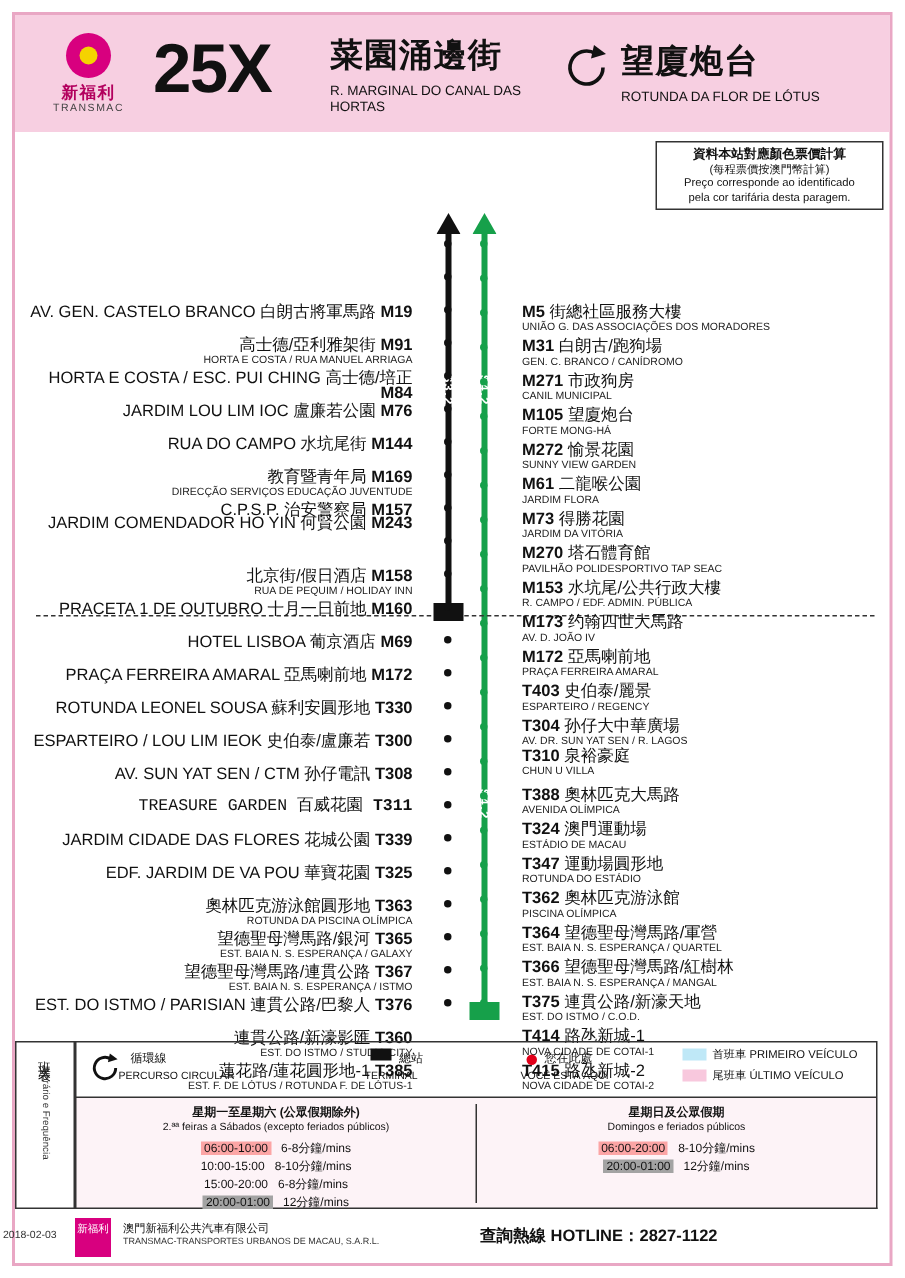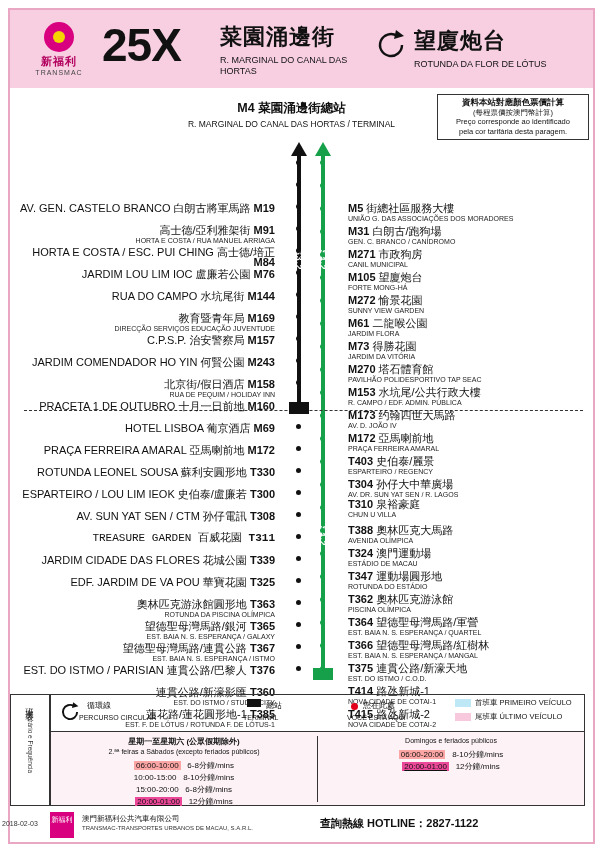--- a/index.html
+++ b/index.html
@@ -55,21 +55,21 @@
   .legend{position:absolute;left:50px;top:694px;width:535px;height:38px;border:1px solid #333;box-sizing:border-box;}
   .legend .cell{position:absolute;font-size:8px;}
 
   
   .sched{position:absolute;left:50px;top:732px;width:535px;height:74px;border:1px solid #333;border-top:none;box-sizing:border-box;background:#fdf3f7;}
   .sched-side{position:absolute;left:10px;top:694px;width:40px;height:112px;border:1px solid #333;box-sizing:border-box;background:#fff;}
   .sched-side span{display:block;writing-mode:vertical-rl;text-orientation:mixed;font-size:8.5px;text-align:center;margin:6px auto 0;}
   .sched-side .small{font-size:6.5px;color:#333;}
   .sched h4{margin:0;font-size:8px;font-weight:bold;text-align:center;}
   .time-hl{background:#fca5a5;padding:0 2px;}
-  .time-hl-pink{background:#ec4899;padding:0 2px;text-decoration:underline;}
+  .time-hl-pink{background:#a3a3a3;padding:0 2px;}
 
   
   .footer{position:absolute;left:10px;top:808px;width:583px;height:34px;}
   .foot-logo{position:absolute;left:40px;top:4px;width:24px;height:26px;background:#d8007f;color:#fff;font-size:7px;text-align:center;line-height:9px;padding-top:3px;box-sizing:border-box;}
   .hotline{position:absolute;left:310px;top:8px;font-size:11px;font-weight:bold;}
   .date{position:absolute;left:2px;top:820px;font-size:7px;color:#333;}
 </style>
 </head>
 <body>
 
@@ -99,24 +99,20 @@
     </div>
   </div>
 
   <div class="fare-note">
     <div class="l1">資料本站對應顏色票價計算</div>
     <div>(每程票價按澳門幣計算)</div>
     <div>Preço corresponde ao identificado</div>
     <div>pela cor tarifária desta paragem.</div>
   </div>
 
-  <div class="terminal-title">
-    <div class="cn">M4 菜園涌邊街總站</div>
-    <div class="en">R. MARGINAL DO CANAL DAS HORTAS / TERMINAL</div>
-  </div>
 
   <div class="body">
     <div class="line-black"></div>
     <div class="line-green"></div>
     <div class="dashline"></div>
 
     <svg style="position:absolute;left:281px;top:4px;" width="16" height="16">
       <polygon points="8,0 16,14 0,14" fill="#111"></polygon>
     </svg>
     <svg style="position:absolute;left:305px;top:4px;" width="16" height="16">
@@ -153,21 +149,21 @@
         <div class="dot" style="left: 286px; top: 110px;"></div>
         <div class="stop left" style="top: 128px;">
           <div class="cn">教育暨青年局 <span class="code">M169</span></div>
           <div class="en">DIRECÇÃO SERVIÇOS EDUCAÇÃO JUVENTUDE</div>
         </div>
         <div class="dot" style="left: 286px; top: 132px;"></div>
         <div class="stop left" style="top: 150px;">
           <div class="cn">C.P.S.P. 治安警察局 <span class="code">M157</span></div>
         </div>
         <div class="dot" style="left: 286px; top: 154px;"></div>
-        <div class="stop left" style="top: 172px;">
+        <div class="stop left" style="top: 159px;">
           <div class="cn">JARDIM COMENDADOR HO YIN 何賢公園 <span class="code">M243</span></div>
         </div>
         <div class="dot" style="left: 286px; top: 176px;"></div>
         <div class="stop left" style="top: 194px;">
           <div class="cn">北京街/假日酒店 <span class="code">M158</span></div>
           <div class="en">RUA DE PEQUIM / HOLIDAY INN</div>
         </div>
         <div class="dot" style="left: 286px; top: 198px;"></div>
         <div class="stop left" style="top: 216px;">
           <div class="cn">PRACETA 1 DE OUTUBRO 十月一日前地 <span class="code">M160</span></div>
@@ -384,20 +380,21 @@
       <h4>星期一至星期六 (公眾假期除外)</h4>
       <h4 style="font-weight:normal;font-size:7px;margin-top:1px;">2.ªª feiras a Sábados (excepto feriados públicos)</h4>
       <div id="weekday-rows" style="margin-top:5px;">
           <div style="font-size: 8px; line-height: 12px; text-align: center;"><span class="time-hl">06:00-10:00</span>&nbsp;&nbsp;&nbsp;<span>6-8分鐘/mins</span></div>
           <div style="font-size: 8px; line-height: 12px; text-align: center;"><span class="">10:00-15:00</span>&nbsp;&nbsp;&nbsp;<span>8-10分鐘/mins</span></div>
           <div style="font-size: 8px; line-height: 12px; text-align: center;"><span class="">15:00-20:00</span>&nbsp;&nbsp;&nbsp;<span>6-8分鐘/mins</span></div>
           <div style="font-size: 8px; line-height: 12px; text-align: center;"><span class="time-hl-pink">20:00-01:00</span>&nbsp;&nbsp;&nbsp;<span>12分鐘/mins</span></div>
         </div>
     </div>
     <div style="position:absolute;left:266px;top:4px;width:266px;border-left:1px solid #333;height:66px;">
+      <h4>星期日及公眾假期</h4>
       <h4 style="font-weight:normal;font-size:7px;margin-top:1px;">Domingos e feriados públicos</h4>
       <div id="holiday-rows" style="margin-top:5px;">
           <div style="font-size: 8px; line-height: 12px; text-align: center;"><span class="time-hl">06:00-20:00</span>&nbsp;&nbsp;&nbsp;<span>8-10分鐘/mins</span></div>
           <div style="font-size: 8px; line-height: 12px; text-align: center;"><span class="time-hl-pink">20:00-01:00</span>&nbsp;&nbsp;&nbsp;<span>12分鐘/mins</span></div>
         </div>
     </div>
   </div>
 
   <div class="footer">
     <div class="foot-logo">新福利</div>

